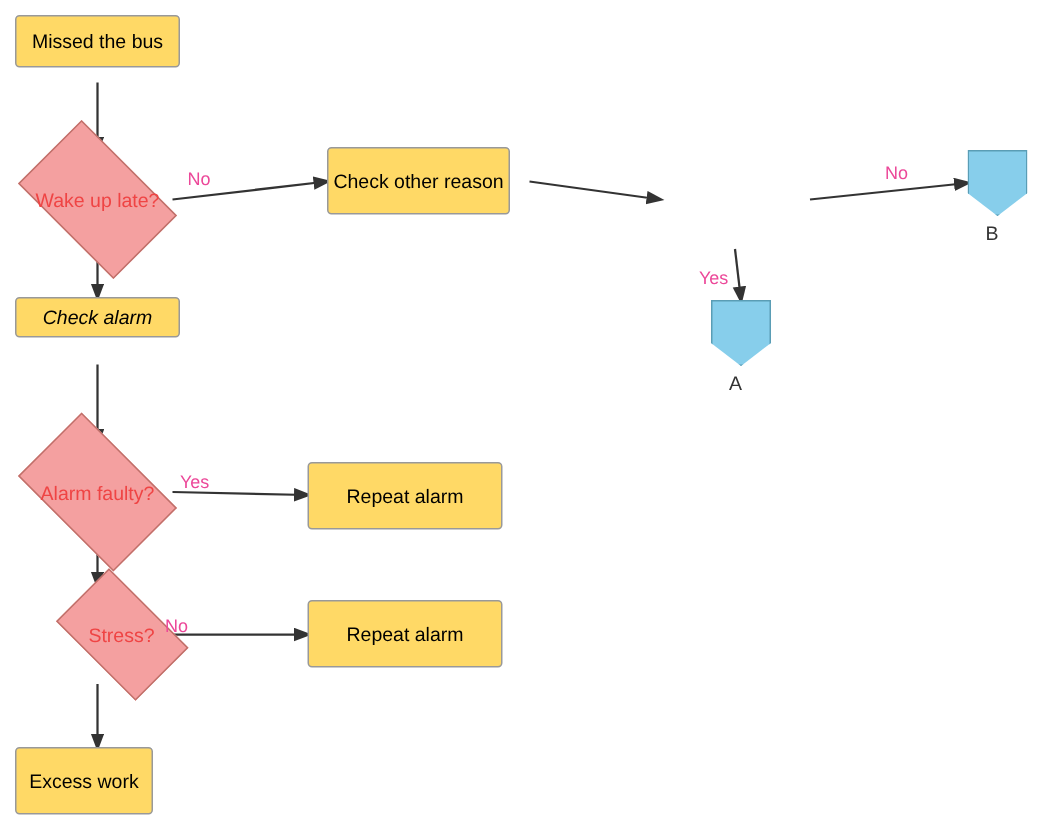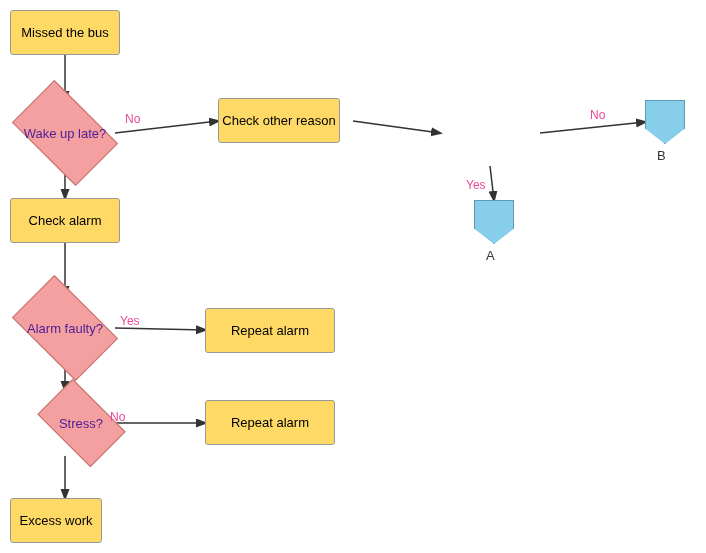--- a/index.html
+++ b/index.html
@@ -51,21 +51,21 @@
       border: 1.5px solid #c0706a;
       transform: rotate(45deg);
       position: absolute;
     }
     .diamond-label {
       position: relative;
       z-index: 2;
       text-align: center;
       font-size: 13px;
       font-weight: 500;
-      color: #4c1d95;
+      color: #ef4444;
       pointer-events: none;
       white-space: nowrap;
     }
     .connector-label {
       position: absolute;
       font-size: 12px;
       color: #ec4899;
     }
     
     .pentagon {
@@ -118,35 +118,35 @@
 
     <line x1="65" y1="456" x2="65" y2="498" stroke="#333" stroke-width="1.5" marker-end="url(#arrowhead)"></line>
 
     <defs>
       <marker id="arrowhead" markerWidth="8" markerHeight="8" refX="6" refY="3" orient="auto">
         <path d="M0,0 L0,6 L8,3 z" fill="#333"></path>
       </marker>
     </defs>
   </svg>
 
-  <div class="node rect-node" style="left:10px;top:10px;width:110px;height:45px;">
+  <div class="node rect-node" style="left:10px;top:10px;width:110px;height:35px;">
     <span>Missed the bus</span>
   </div>
 
   <div class="diamond-wrapper" style="left:15px;top:100px;width:100px;height:66px;">
     <div class="diamond"></div>
     <span class="diamond-label">Wake up late?</span>
   </div>
 
   <div class="node rect-node" style="left:218px;top:98px;width:122px;height:45px;">
     <span>Check other reason</span>
   </div>
 
 
-  <div class="node rect-node" style="left:10px;top:198px;width:110px;height:45px;">
+  <div class="node rect-node" style="left:10px;top:198px;width:110px;height:27px;font-style:italic;">
     <span>Check alarm</span>
   </div>
 
   <div class="diamond-wrapper" style="left:15px;top:295px;width:100px;height:66px;">
     <div class="diamond"></div>
     <span class="diamond-label">Alarm faulty?</span>
   </div>
 
   <div class="node rect-node" style="left:205px;top:308px;width:130px;height:45px;">
     <span>Repeat alarm</span>

